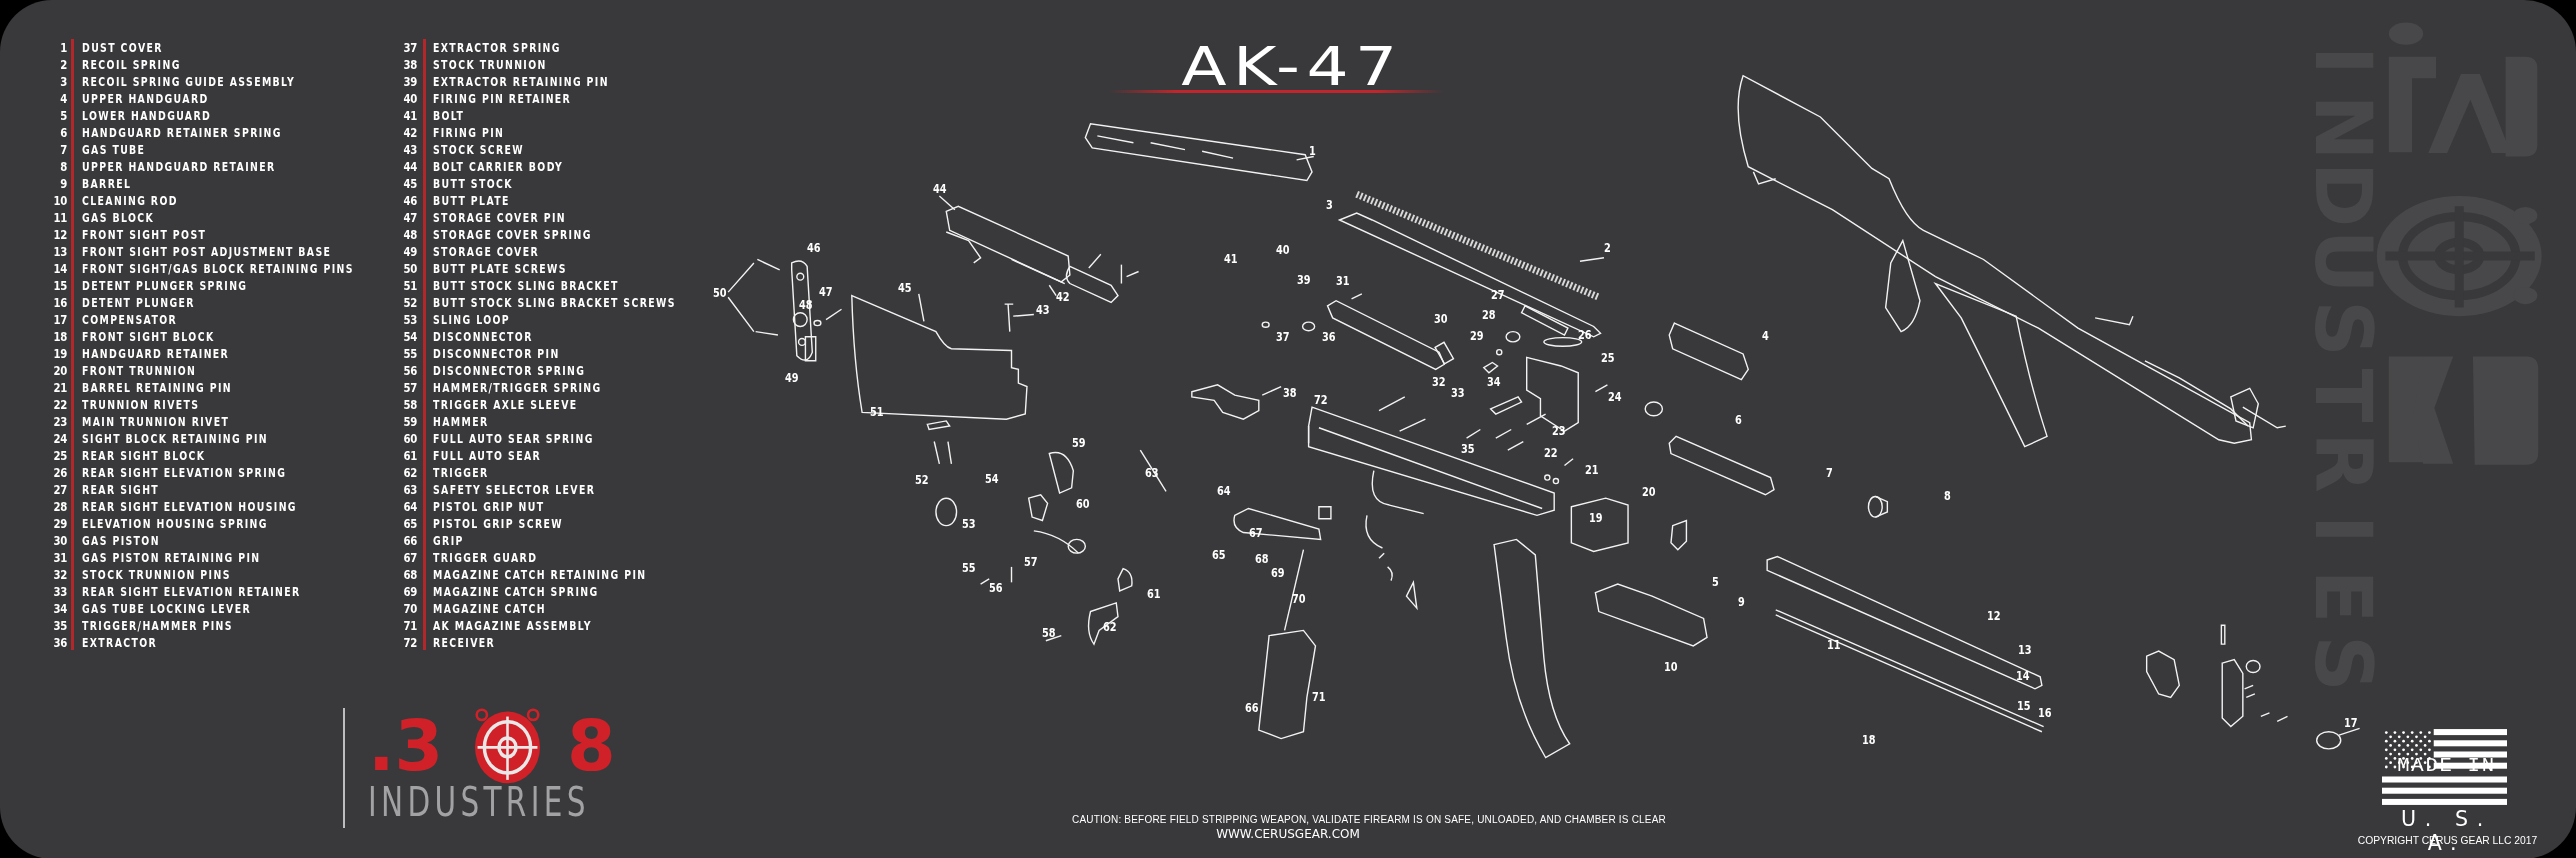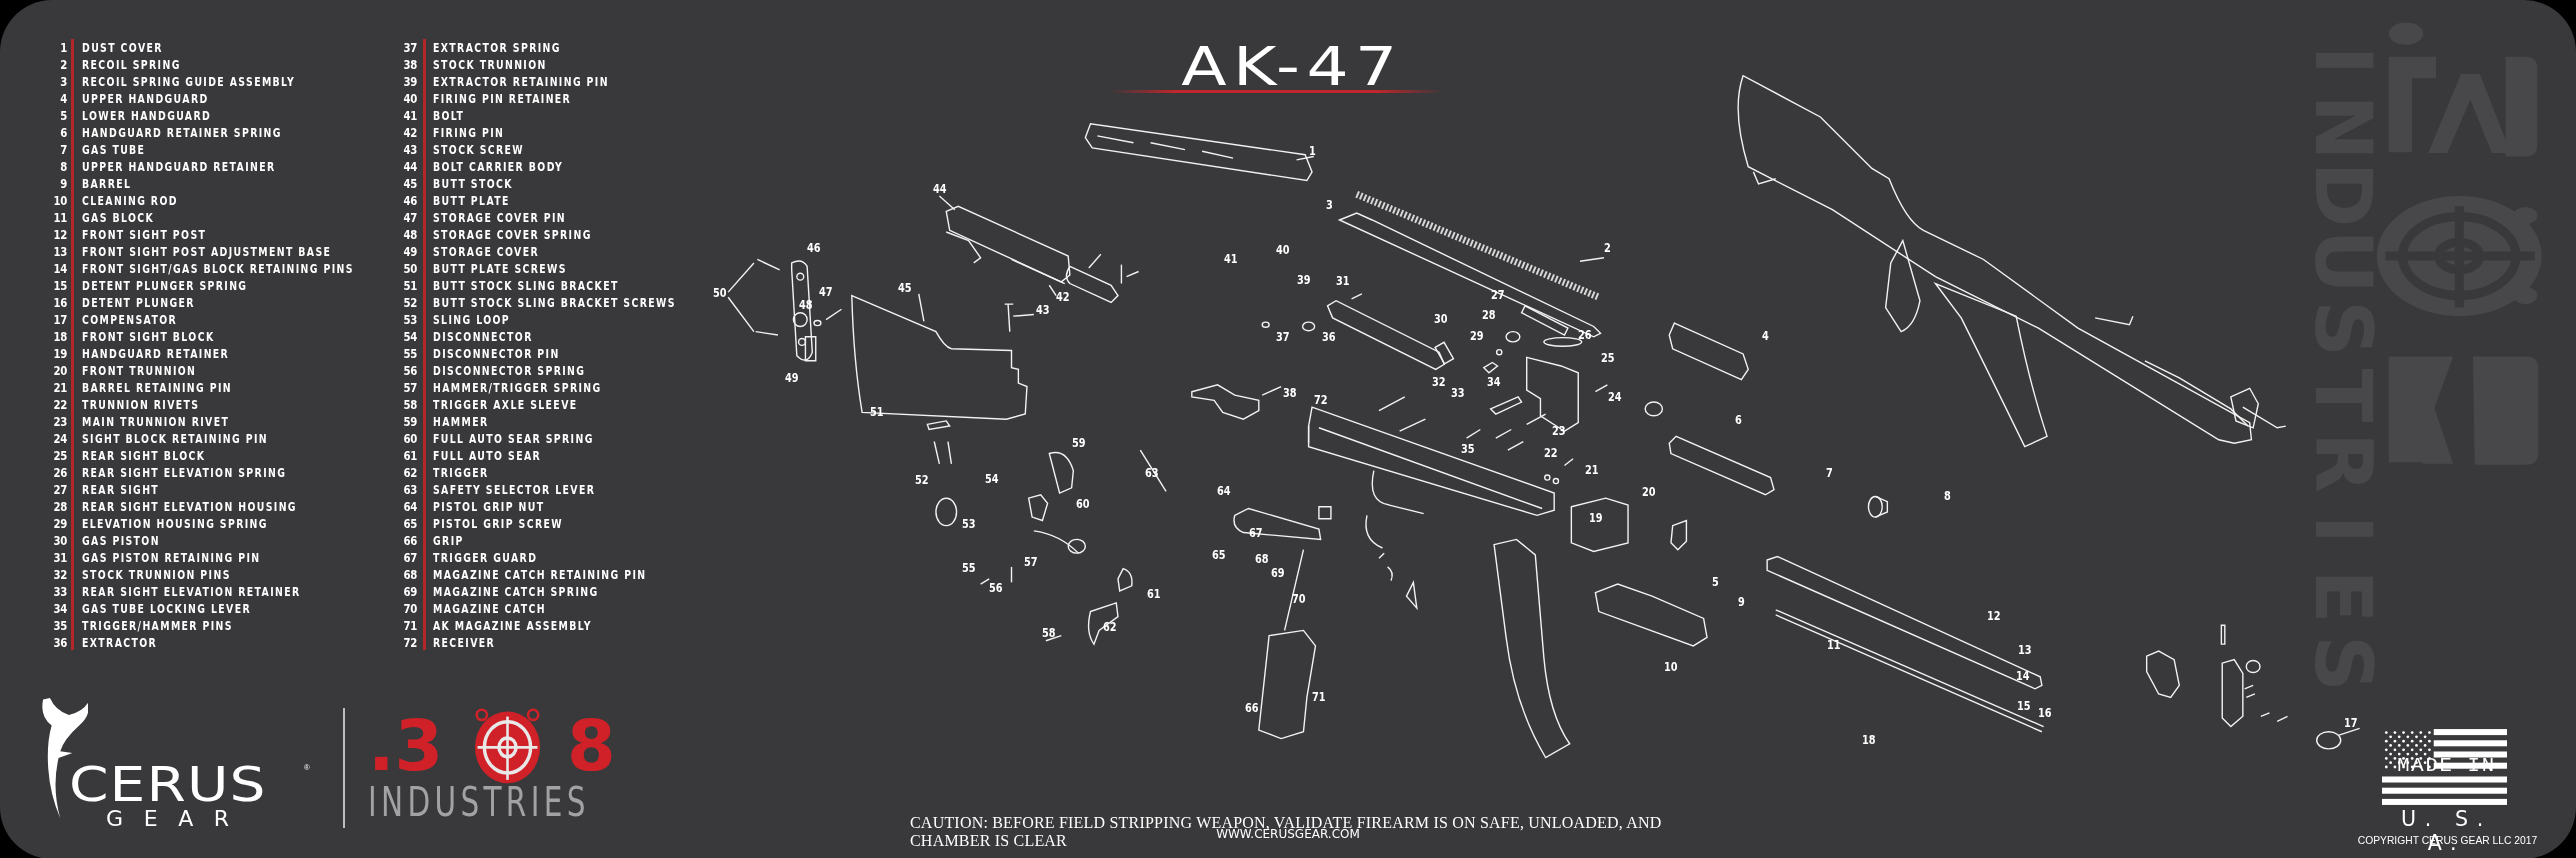--- a/index.html
+++ b/index.html
@@ -77,22 +77,22 @@
     position:absolute; top:0; font-family:"DejaVu Sans", sans-serif; font-weight:bold;
     font-size:70px; color:#d02128; line-height:77px;
   }
   #ind-word {
     position:absolute; left:0; top:70px; font-family:"DejaVu Sans", sans-serif;
     font-size:41px; color:#a2a2a4; letter-spacing:6px; transform:scaleX(0.72); transform-origin:left center;
   }
 
   
   #caution {
-    position:absolute; left:910px; top:814px; width:756px; text-align:left;
-    font-family:Liberation Serif, serif; font-size:16px; color:#fff; letter-spacing:0.2px;
+    position:absolute; left:910px; top:814px; width:756px; text-align:right;
+    font-family:Liberation Sans, sans-serif; font-size:10px; color:#fff; letter-spacing:0.2px;
   }
   #website {
     position:absolute; left:910px; top:827px; width:756px; text-align:center;
     font-family:"DejaVu Sans", sans-serif; font-size:12px; color:#fff;
   }
 
   
   #usa { position:absolute; left:2353px; top:706px; width:206px; height:146px; }
   #made-in {
     position:absolute; left:29px; top:0; width:129px; text-align:center;
@@ -681,28 +681,20 @@
       <span class="callout" style="left: 1212px; top: 547px;">65</span>
       <span class="callout" style="left: 1245px; top: 700px;">66</span>
       <span class="callout" style="left: 1249px; top: 525px;">67</span>
       <span class="callout" style="left: 1255px; top: 551px;">68</span>
       <span class="callout" style="left: 1271px; top: 565px;">69</span>
       <span class="callout" style="left: 1292px; top: 591px;">70</span>
       <span class="callout" style="left: 1312px; top: 689px;">71</span>
       <span class="callout" style="left: 1314px; top: 392px;">72</span>
     </div>
 
-  <div id="cerus">
-    <svg width="52" height="129" style="position:absolute;left:0;top:0" viewBox="0 0 60 150">
-      <path d="M8 10 q-4 20 10 30 q-6 20 -4 50 q2 30 14 58 q-10 -36 -2 -70 l16 -6 l-14 -2 q4 -14 22 -30 q14 -12 10 -26 q-6 10 -22 14 q-16 -6 -22 -20 z" fill="#fff"></path>
-    </svg>
-    <span id="cerus-word">CERUS</span>
-    <span id="cerus-reg">®</span>
-    <span id="cerus-gear">GEAR</span>
-  </div>
   <div id="logo-divider"></div>
 
   <div id="ind308">
     <span class="red-glyph" style="left:0;">.3</span>
     <svg width="77" height="77" style="position:absolute;left:101px;top:0" viewBox="0 0 90 90">
       <circle cx="15" cy="8" r="6" fill="none" stroke="#d02128" stroke-width="3"></circle>
       <circle cx="75" cy="8" r="6" fill="none" stroke="#d02128" stroke-width="3"></circle>
       <ellipse cx="45" cy="46" rx="38" ry="42" fill="#d02128"></ellipse>
       <ellipse cx="45" cy="46" rx="27" ry="30" fill="none" stroke="#e8e8e8" stroke-width="4"></ellipse>
       <ellipse cx="45" cy="46" rx="10" ry="11" fill="none" stroke="#e8e8e8" stroke-width="4"></ellipse>

